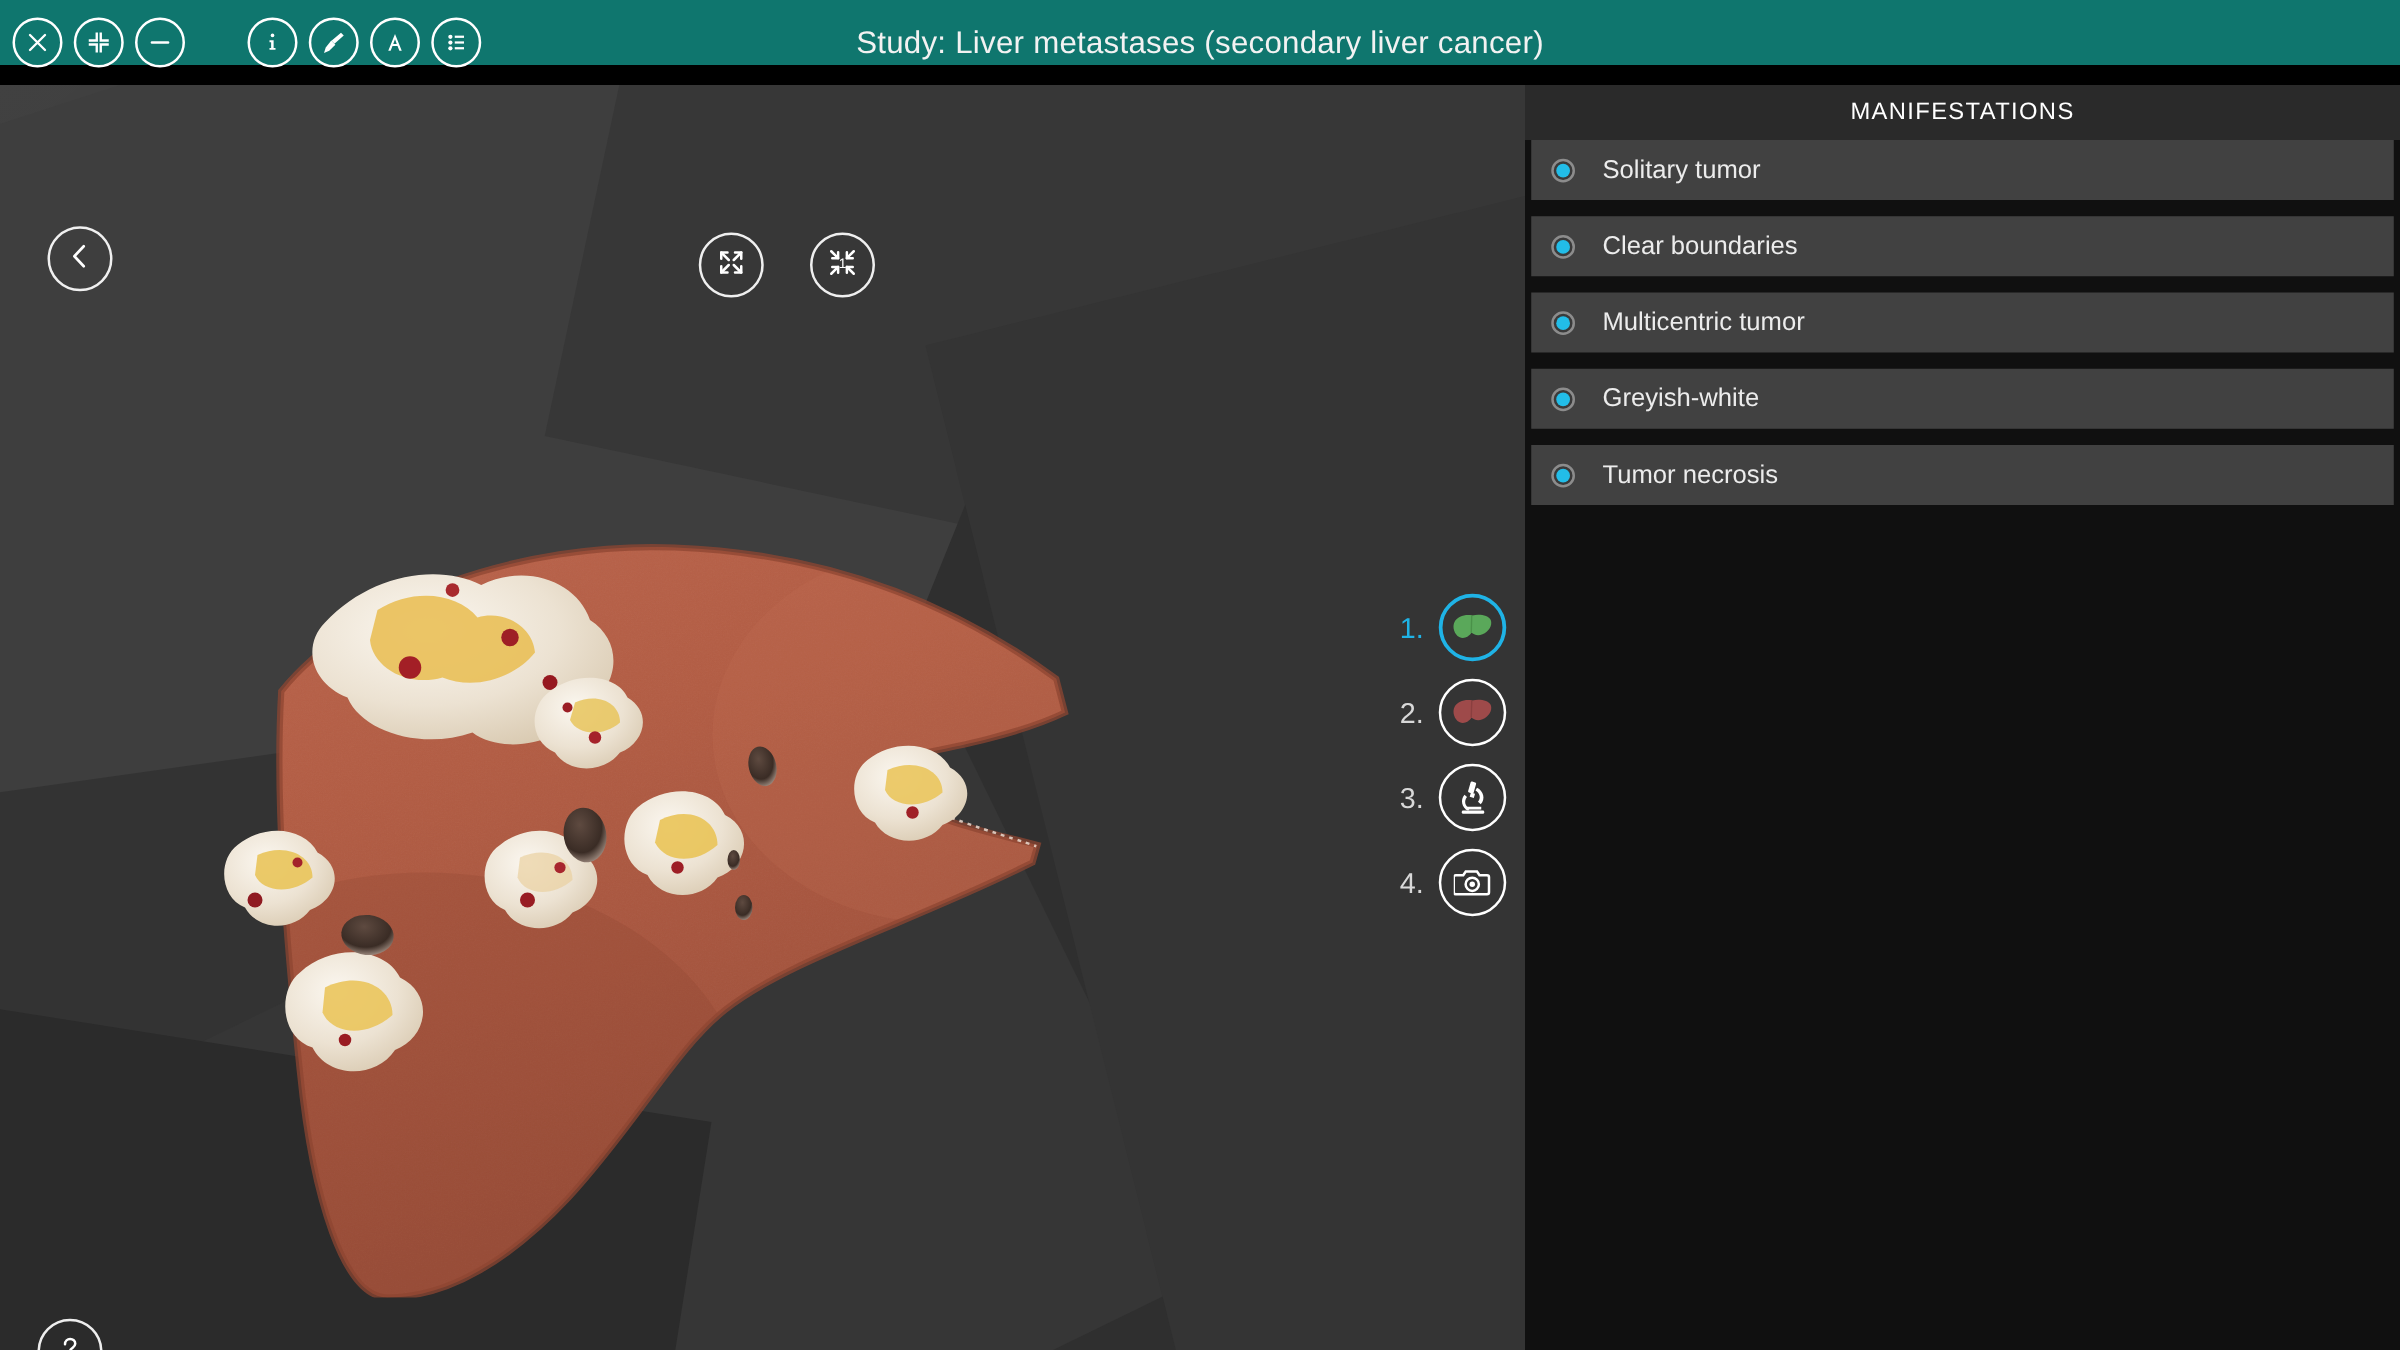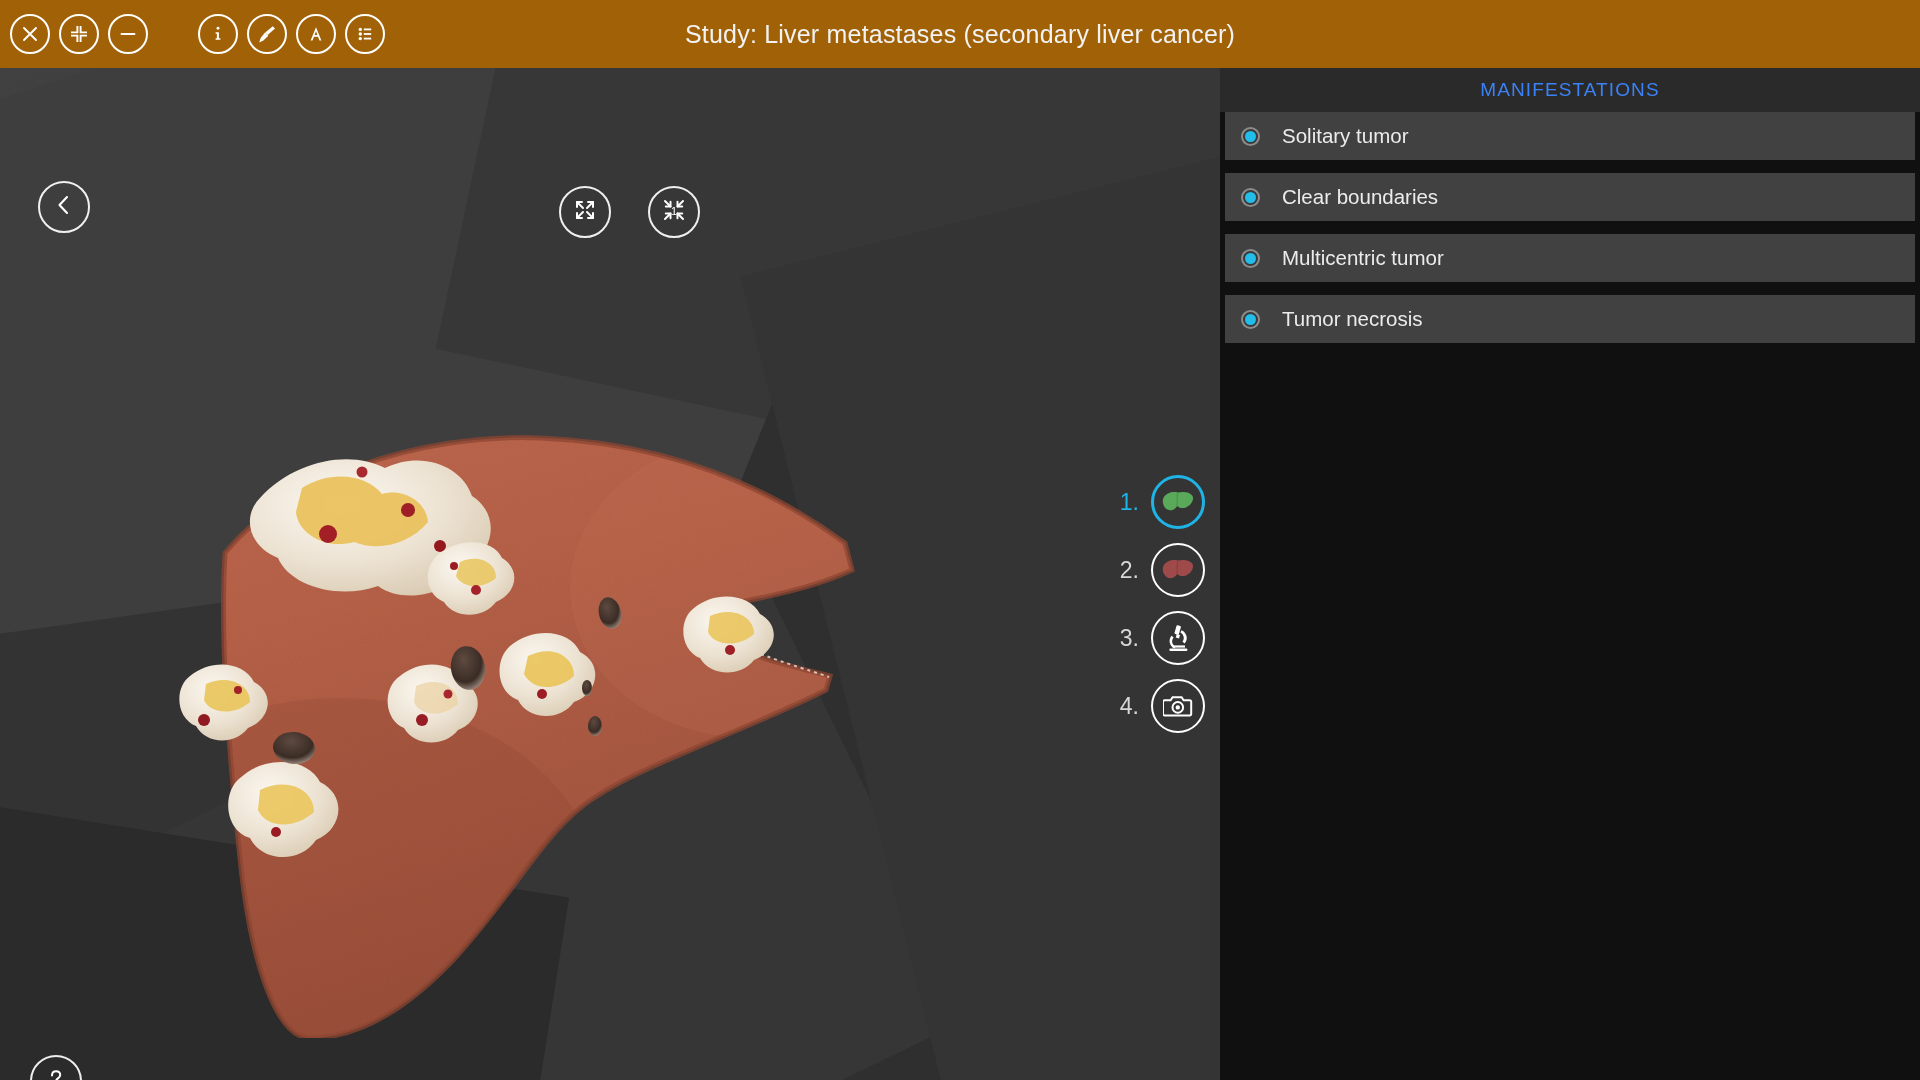--- a/index.html
+++ b/index.html
@@ -5,22 +5,22 @@
   * { margin:0; padding:0; box-sizing:border-box; }
   html, body {
     width:1920px; height:1080px; overflow:hidden;
     background:#000;
     font-family:"Liberation Sans", sans-serif;
     -webkit-font-smoothing:antialiased;
   }
 
   
   #topbar {
-    position:absolute; left:0; top:0; width:1920px; height:68px;
-    background:#a16207;
+    position:absolute; left:0; top:0; width:1920px; height:52px;
+    background:#0f766e;
   }
   .tb-group { position:absolute; top:14px; display:flex; gap:9px; }
   #tb-group-window { left:10px; }
   #tb-group-tools  { left:198px; }
   .tb-btn {
     width:40px; height:40px; border-radius:50%;
     border:2px solid #ffffff; background:transparent;
     display:flex; align-items:center; justify-content:center;
     cursor:pointer; color:#fff;
   }
@@ -95,21 +95,21 @@
   .stage-row.active .stage-ico { border-color:#1fb3e6; border-width:3px; }
 
   
   #panel {
     position:absolute; left:1220px; top:68px; width:700px; height:1012px;
     background:#101010;
   }
   #panel-title {
     height:44px; background:#2a2a2a;
     display:flex; align-items:center; justify-content:center;
-    color:#3b82f6; font-size:19px; letter-spacing:1.1px;
+    color:#ffffff; font-size:19px; letter-spacing:1.1px;
   }
   #panel-subtitle {
     height:48px; background:#101010;
     display:flex; align-items:center; justify-content:center;
     color:#2eb8e6; font-size:20px;
   }
   #manifestation-list { padding:0 5px; }
   .man-row {
     height:48px; margin-bottom:13px; background:#414141;
     display:flex; align-items:center; padding-left:16px;
@@ -463,20 +463,26 @@
       <span class="man-label">Clear boundaries</span>
     </div>
 
     <div class="man-row">
       <span class="radio">
           <i></i>
         </span>
       <span class="man-label">Multicentric tumor</span>
     </div>
 
+    <div class="man-row">
+      <span class="radio">
+          <i></i>
+        </span>
+      <span class="man-label">Greyish-white</span>
+    </div>
 
     <div class="man-row">
       <span class="radio">
           <i></i>
         </span>
       <span class="man-label">Tumor necrosis</span>
     </div>
 
 
   </div>

